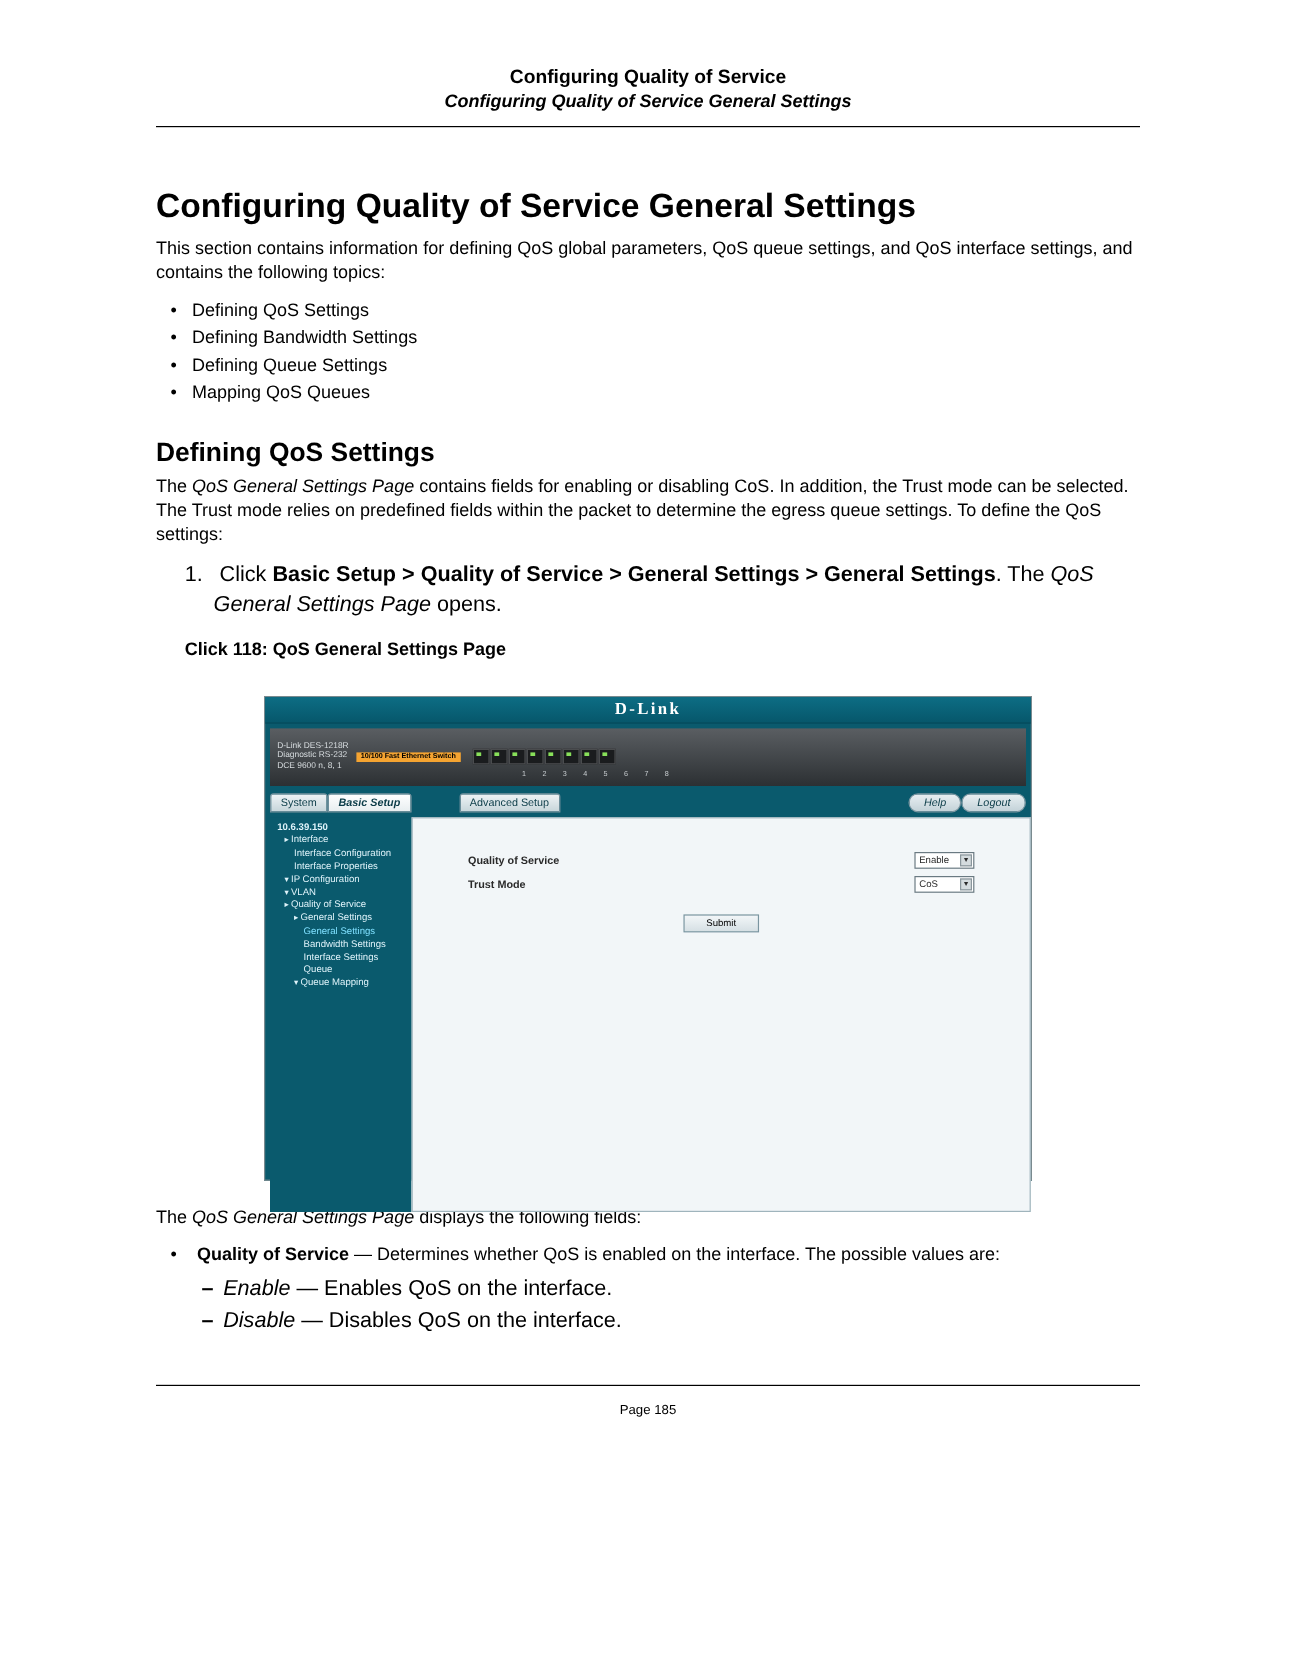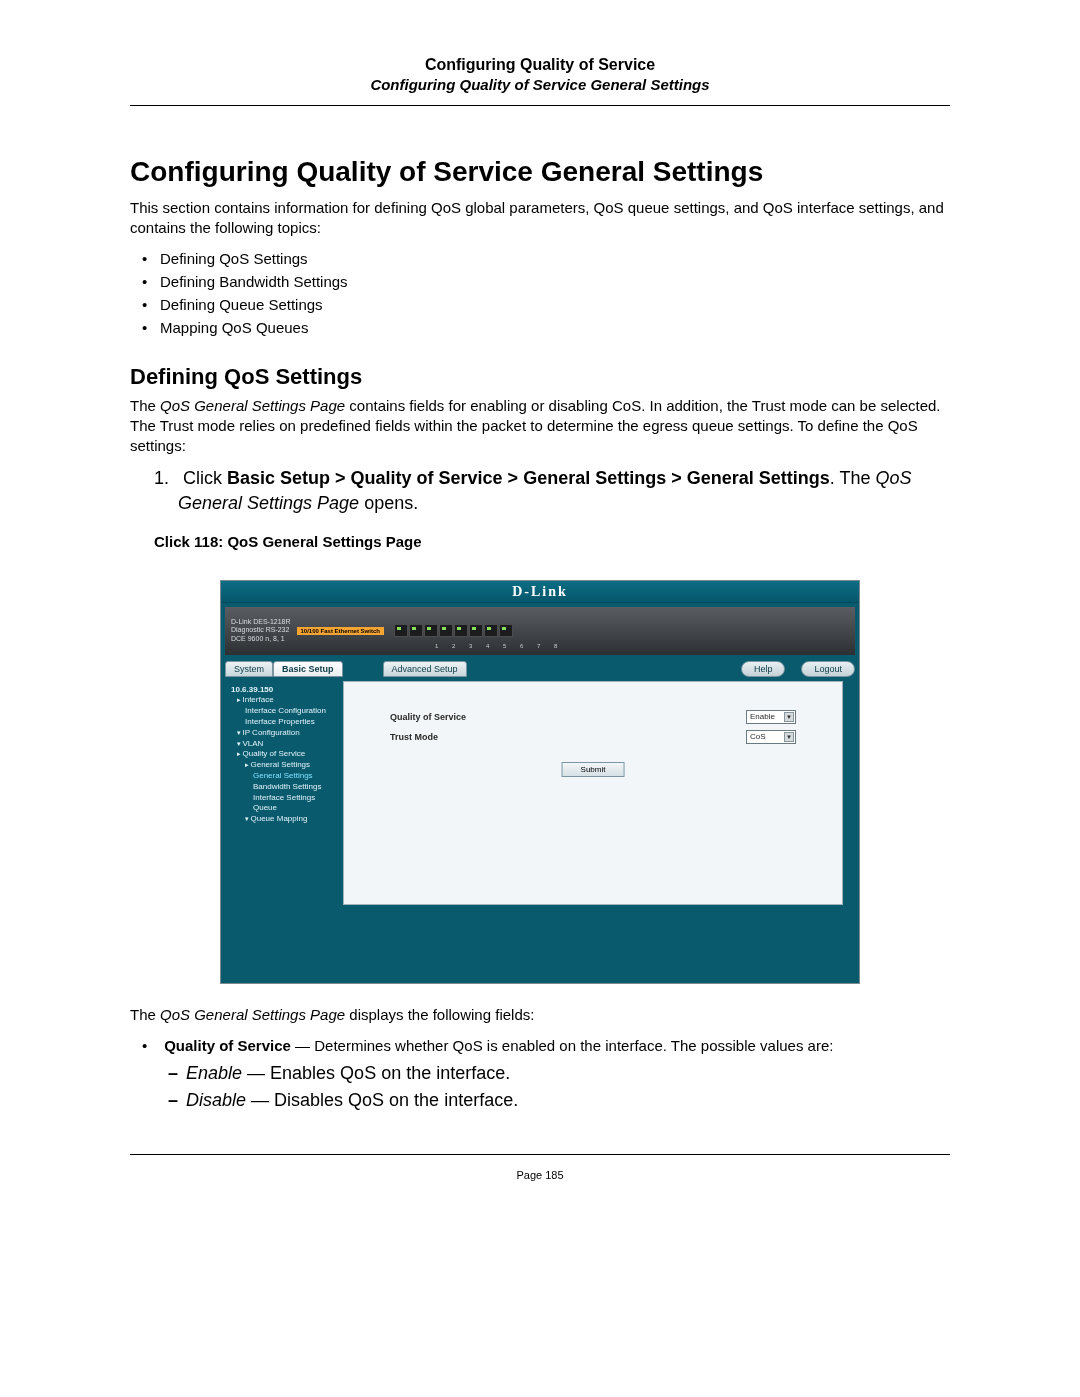--- a/index.html
+++ b/index.html
@@ -31,25 +31,25 @@
   .brand-bar { background: linear-gradient(#0d6d84,#06576b); height:22px; text-align:center; color:#fff; font-family: "Times New Roman", serif; font-weight:bold; font-size:14px; line-height:22px; letter-spacing:2px; border-bottom:1px solid #044a5a;}
   .device-bar { height:48px; background: linear-gradient(#5a5e62,#2c3033); margin:4px 4px 0 4px; display:flex; align-items:center; padding:0 6px; gap:6px;}
   .device-label { color:#d8dde0; font-size:7px; line-height:1.2; }
   .fe-badge { background:#f5a431; color:#000; font-size:6px; padding:1px 4px; font-weight:bold;}
   .ports { display:flex; gap:1px; margin-left:4px;}
   .port { width:14px; height:13px; background:#1a1c1e; border:1px solid #4a4c4e; position:relative;}
   .port::after{content:""; position:absolute; top:2px; left:2px; width:4px; height:3px; background:#88e05a;}
   .port-nums { color:#c5cacd; font-size:6px; letter-spacing:6px; margin-left:4px; position:absolute; top:62px; left:210px;}
   .tabs-row { display:flex; align-items:flex-start; height:20px; margin:6px 4px 0 4px; gap:0;}
   .tab { font-size:9px; padding:2px 8px; border-radius:3px 3px 0 0; color:#0a3b47; background:linear-gradient(#eef3f5,#c7d6db); border:1px solid #7a95a0; cursor:pointer;}
-  .tab.sel { background:linear-gradient(#fff,#e8eef0); font-weight:bold;}
+  .tab.sel { background:linear-gradient(#fff,#e8eef0); font-weight:bold;font-style:italic;}
   .tab-spacer { width:40px;}
-  .right-btns { margin-left:auto; display:flex; gap:16px;}
+  .right-btns { margin-left:auto; display:flex; gap:0;font-style:italic;}
   .pill-btn { font-size:9px; padding:2px 12px; background:linear-gradient(#e8eff2,#c3d2d8); border:1px solid #7a95a0; border-radius:8px; color:#0a3b47; cursor:pointer;}
-  .app-body { display:flex; margin:0 16px 4px 4px; height:224px;}
+  .app-body { display:flex; margin:0 0 4px 4px; height:329px;}
   .tree { width:118px; background:#0a5a6d; color:#dff3fa; font-size:8px; padding:4px 2px 4px 6px; line-height:1.35;}
   .tree .ip { font-weight:bold; font-size:8px;}
   .tree .lvl1 { padding-left:6px;}
   .tree .lvl2 { padding-left:14px;}
   .tree .lvl3 { padding-left:22px;}
   .tree .sel { color:#7fe0ff;}
   .tree .caret::before{content:"▸ "; font-size:7px;}
   .tree .caretd::before{content:"▾ "; font-size:7px;}
   .content { flex:1; background:#f2f6f8; border:1px solid #9fb4bc; padding:28px 46px; position:relative;}
   .form-row { display:flex; align-items:center; font-size:9px; font-weight:bold; color:#2a2a2a; margin-bottom:6px;}

